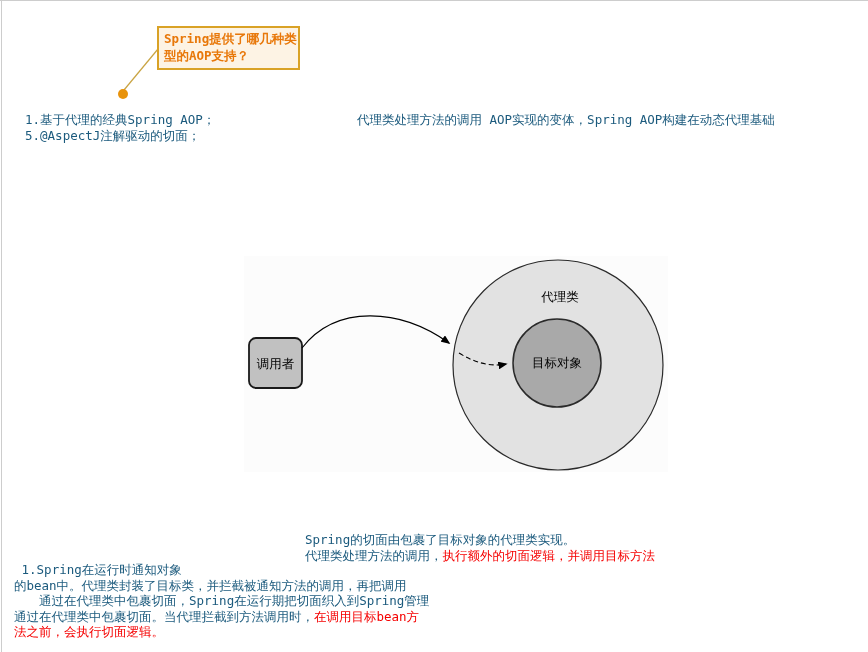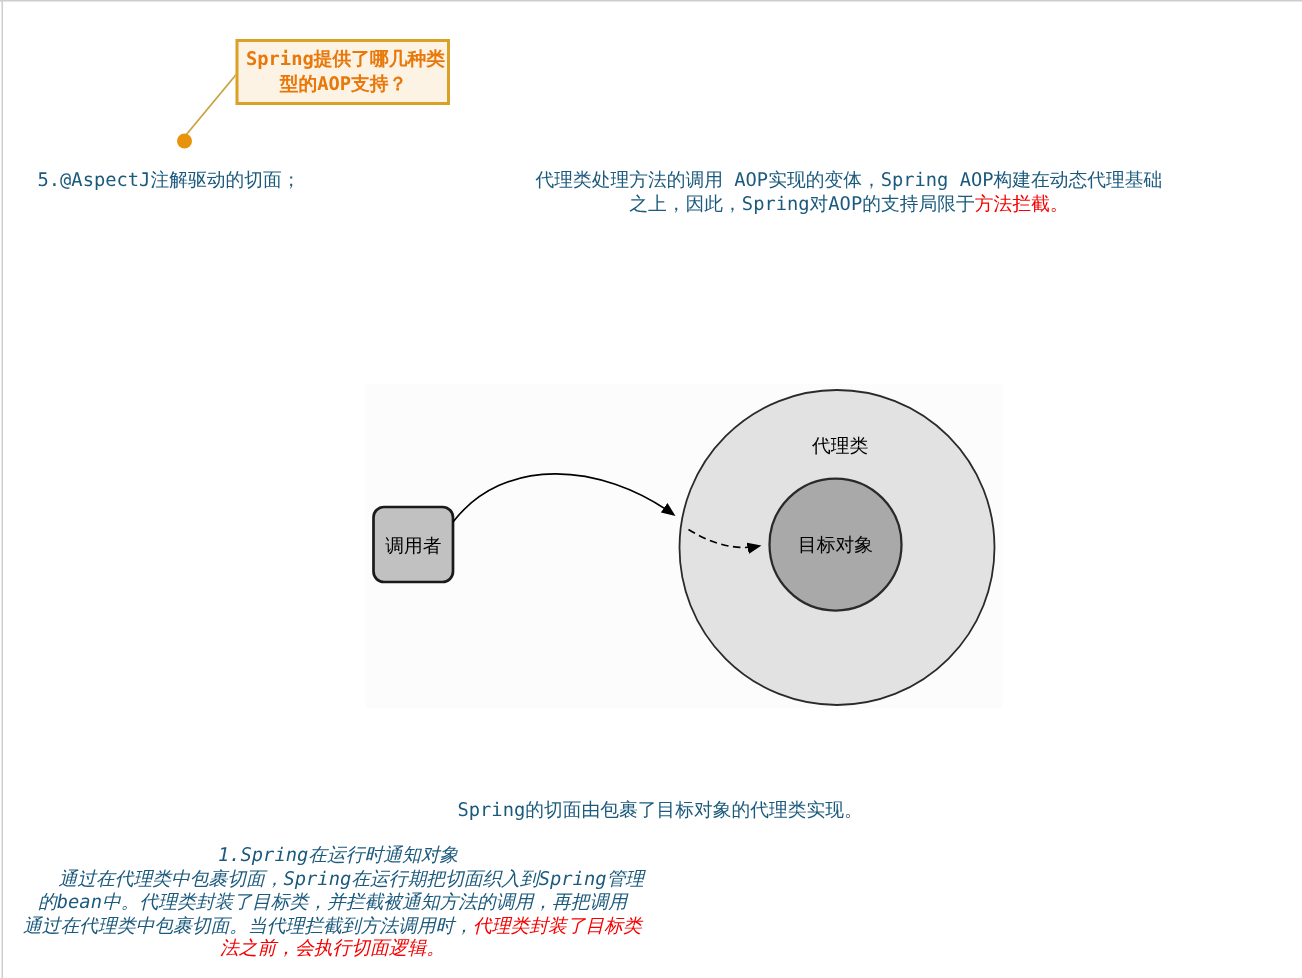--- a/index.html
+++ b/index.html
@@ -2,21 +2,20 @@
 <html style="--body-text: #1B5A7D; --highlight-red: #F50000; --callout-text: #E8780A; --callout-border: #D9A226; --callout-bg: #FDF3E4; --accent-dot: #E8930C; --connector-line: #C9A443; --edge-gray: #CDCDCD; --ink-black: #1A1A1A; --diagram-bg: #FCFCFC; --proxy-circle-fill: #E2E2E2; --target-circle-fill: #A9A9A9; --caller-box-fill: #C1C1C1; --shape-stroke: #2A2A2A;"><head>
 <meta charset="utf-8">
 <style>
   html,body{margin:0;padding:0;background:#fff;}
   .page{
     position:relative;
     width:868px;height:652px;
     background:#fff;
     overflow:hidden;
     font-family:"DejaVu Sans Mono","DejaVu Sans",monospace;
-    text-align:center;
   }
   .edge-top{position:absolute;left:0;top:0;width:868px;height:1px;background:var(--edge-gray);}
   .edge-left{position:absolute;left:1px;top:0;width:1px;height:652px;background:var(--edge-gray);}
 
   .text-block{
     position:absolute;
     color:var(--body-text);
     font-size:12.5px;
     line-height:15.5px;
   }
@@ -63,26 +62,26 @@
     <line x1="158" y1="49" x2="124" y2="90" stroke="var(--connector-line)" stroke-width="1.2"></line>
     <circle cx="123" cy="94" r="5" fill="var(--accent-dot)"></circle>
   </svg>
 
   <div class="callout">
       <div class="tline"><span>Spring提供了哪几种类</span></div>
       <div class="tline"><span>型的AOP支持？</span></div>
     </div>
 
   <div class="text-block" style="left:25px;top:112px;">
+      <div class="tline"><span>1.基于代理的经典Spring AOP；</span></div>
       <div class="tline"><span>5.@AspectJ注解驱动的切面；</span></div>
     </div>
 
   <div class="text-block" style="left:357px;top:112px;">
       <div class="tline"><span>代理类处理方法的调用 AOP实现的变体，Spring AOP构建在动态代理基础</span></div>
-      <div class="tline"><span>之上，因此，Spring对AOP的支持局限于</span><span class="red">方法拦截。</span></div>
     </div>
 
   <div class="diagram">
     <svg width="424" height="216">
       <defs>
         <marker id="arrowhead" markerWidth="9" markerHeight="7" refX="7" refY="3.5" orient="auto">
           <path d="M0,0 L8.5,3.5 L0,7 Z" fill="#000"></path>
         </marker>
       </defs>
       <circle class="proxy-circle" cx="314" cy="109" r="105"></circle>
@@ -91,23 +90,24 @@
       <text class="diagram-label" x="31.5" y="112">调用者</text>
       <text class="diagram-label" x="316" y="45">代理类</text>
       <text class="diagram-label" x="313" y="111">目标对象</text>
       <path class="flow-arrow" d="M58,92 C92,48 156,52 205,87" marker-end="url(#arrowhead)"></path>
       <path class="flow-arrow dashed" d="M215,97 C231,107 247,111 262,108" marker-end="url(#arrowhead)"></path>
     </svg>
   </div>
 
   <div class="text-block" style="left:305px;top:532px;">
       <div class="tline"><span>Spring的切面由包裹了目标对象的代理类实现。</span></div>
+      <div class="tline"><span>代理类处理方法的调用，</span><span class="red">执行额外的切面逻辑，并调用目标方法</span></div>
     </div>
 
-  <div class="text-block" style="left:14px;top:562px;font-style:italic;">
+  <div class="text-block" style="left:14px;top:562px;">
       <div class="tline"><span> 1.Spring在运行时通知对象</span></div>
+      <div class="tline"><span>的bean中。代理类封装了目标类，并拦截被通知方法的调用，再把调用</span></div>
       <div class="tline"><span>　　通过在代理类中包裹切面，Spring在运行期把切面织入到Spring管理</span></div>
-      <div class="tline"><span>的bean中。代理类封装了目标类，并拦截被通知方法的调用，再把调用</span></div>
-      <div class="tline"><span>通过在代理类中包裹切面。当代理拦截到方法调用时，</span><span class="red">代理类封装了目标类</span></div>
+      <div class="tline"><span>通过在代理类中包裹切面。当代理拦截到方法调用时，</span><span class="red">在调用目标bean方</span></div>
       <div class="tline"><span class="red">法之前，会执行切面逻辑。</span></div>
     </div>
 
 </div>
 
 </body></html>

